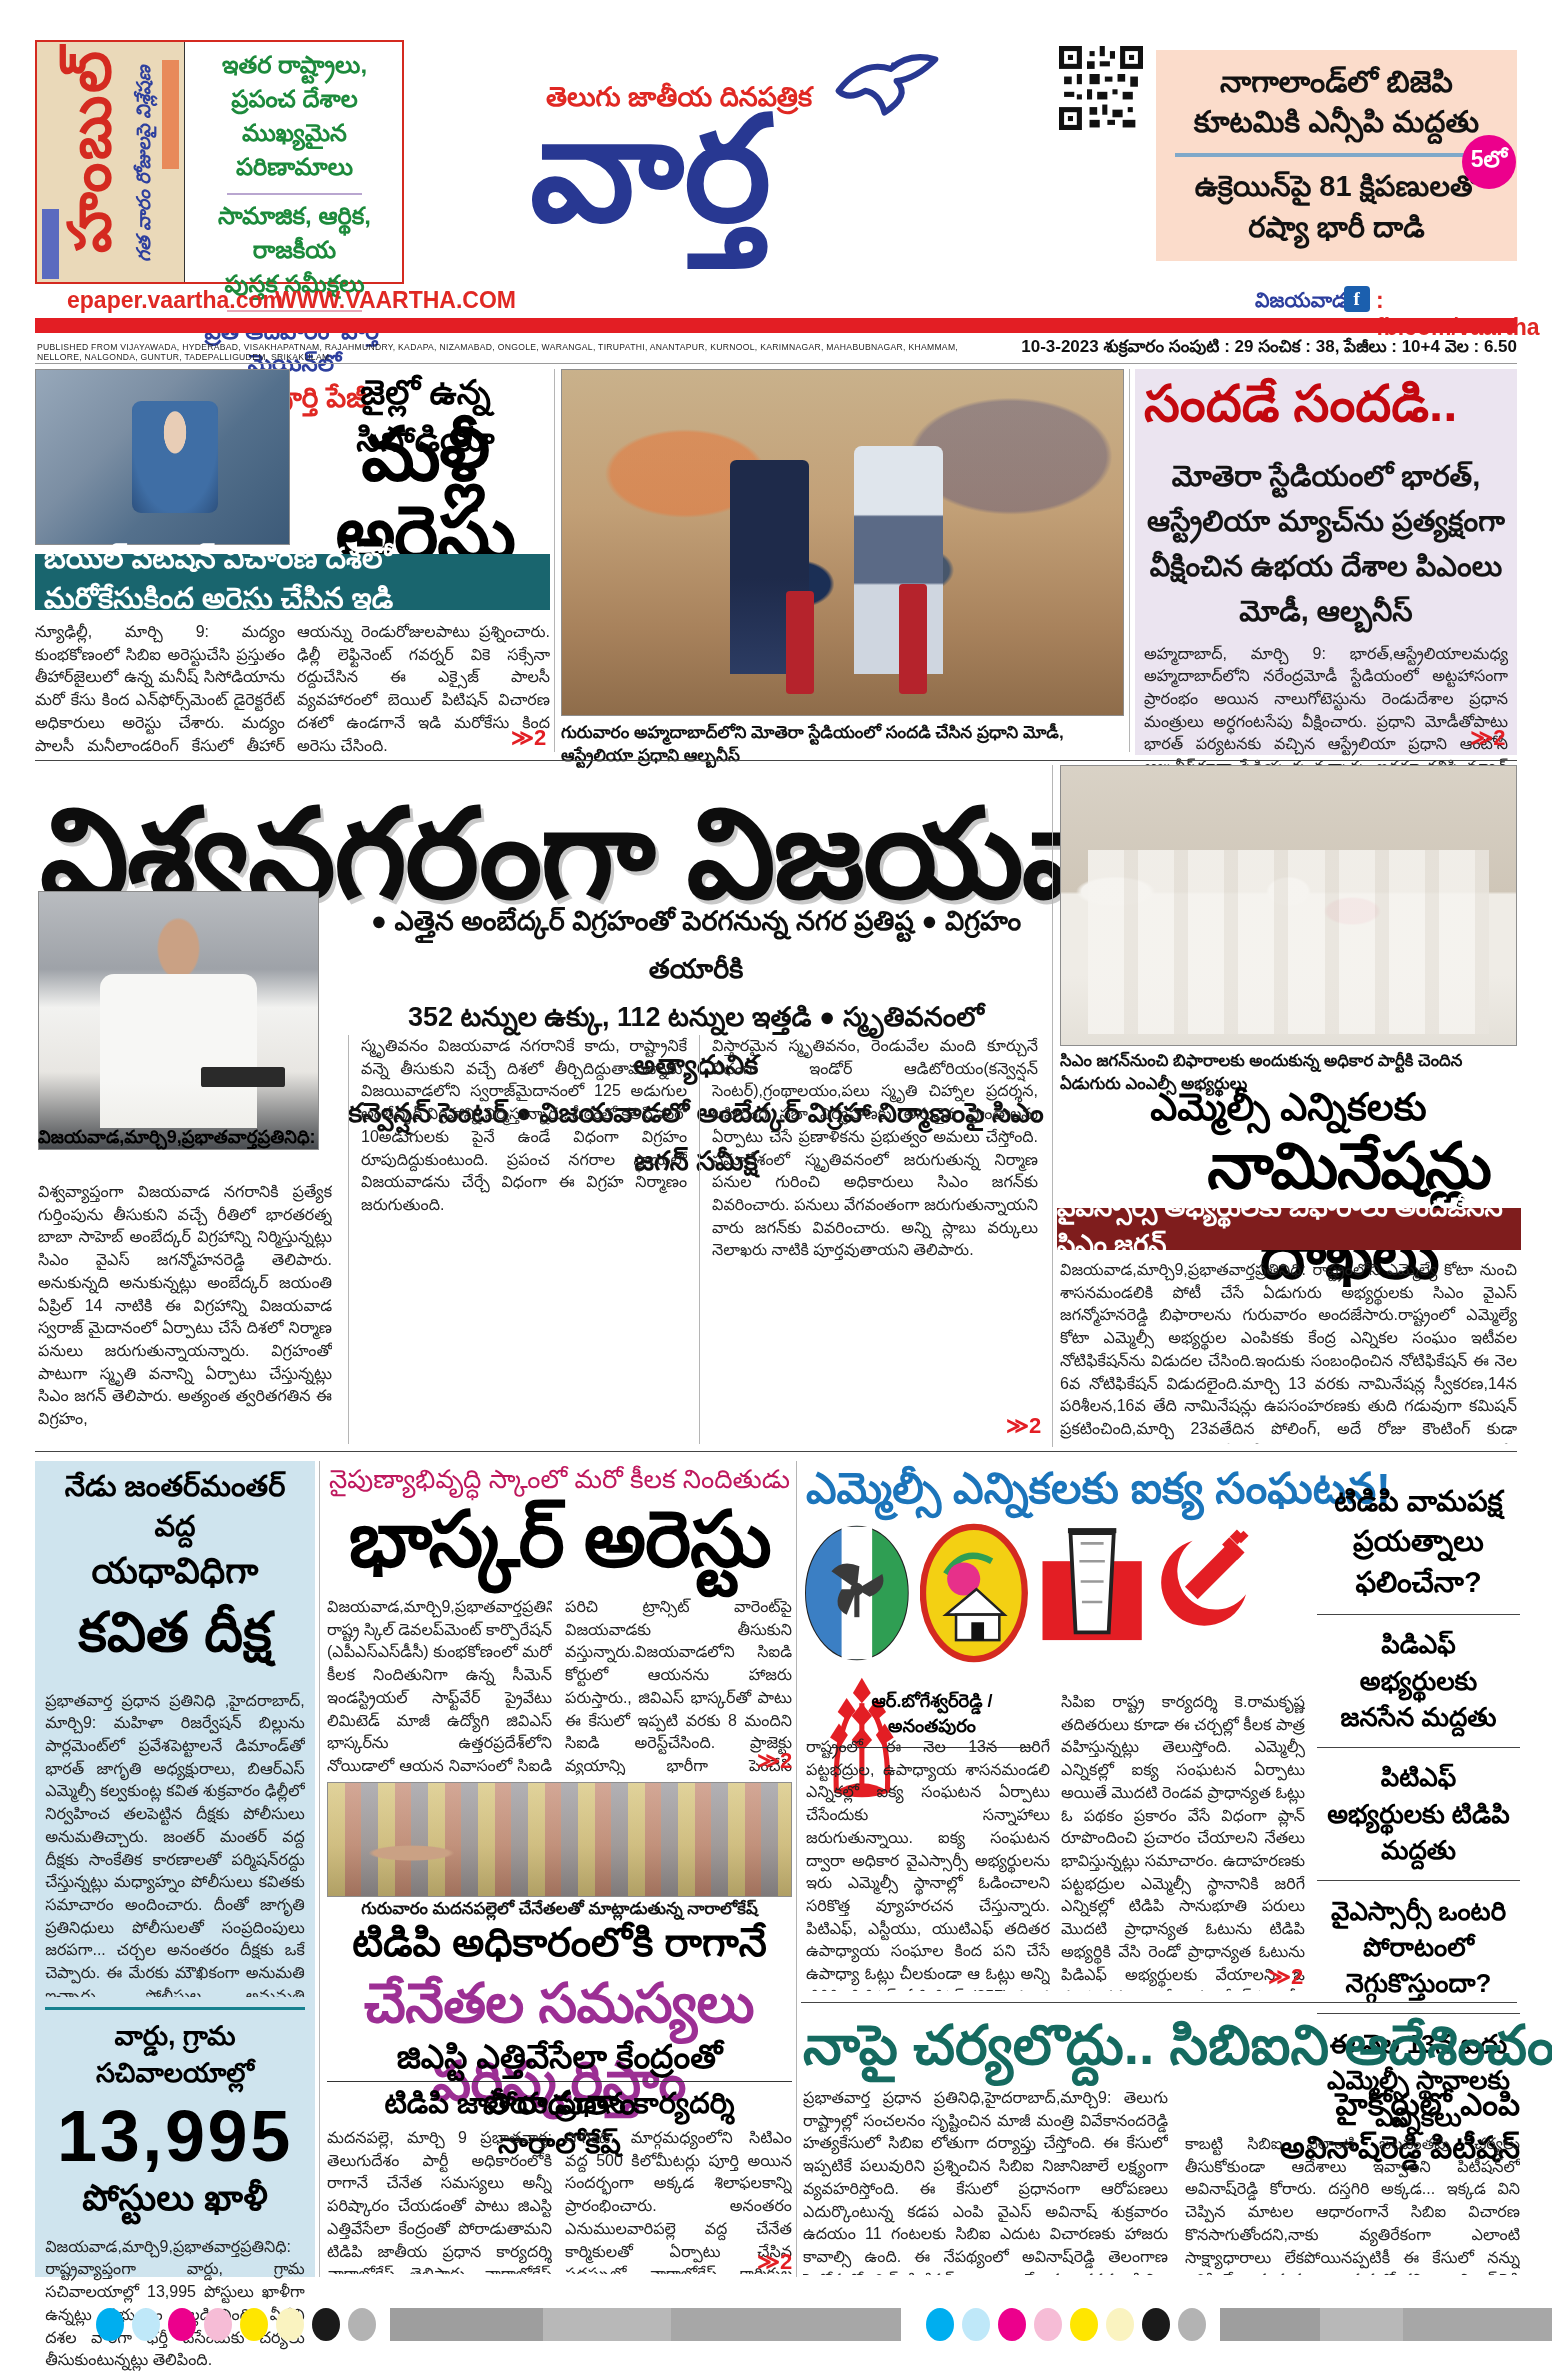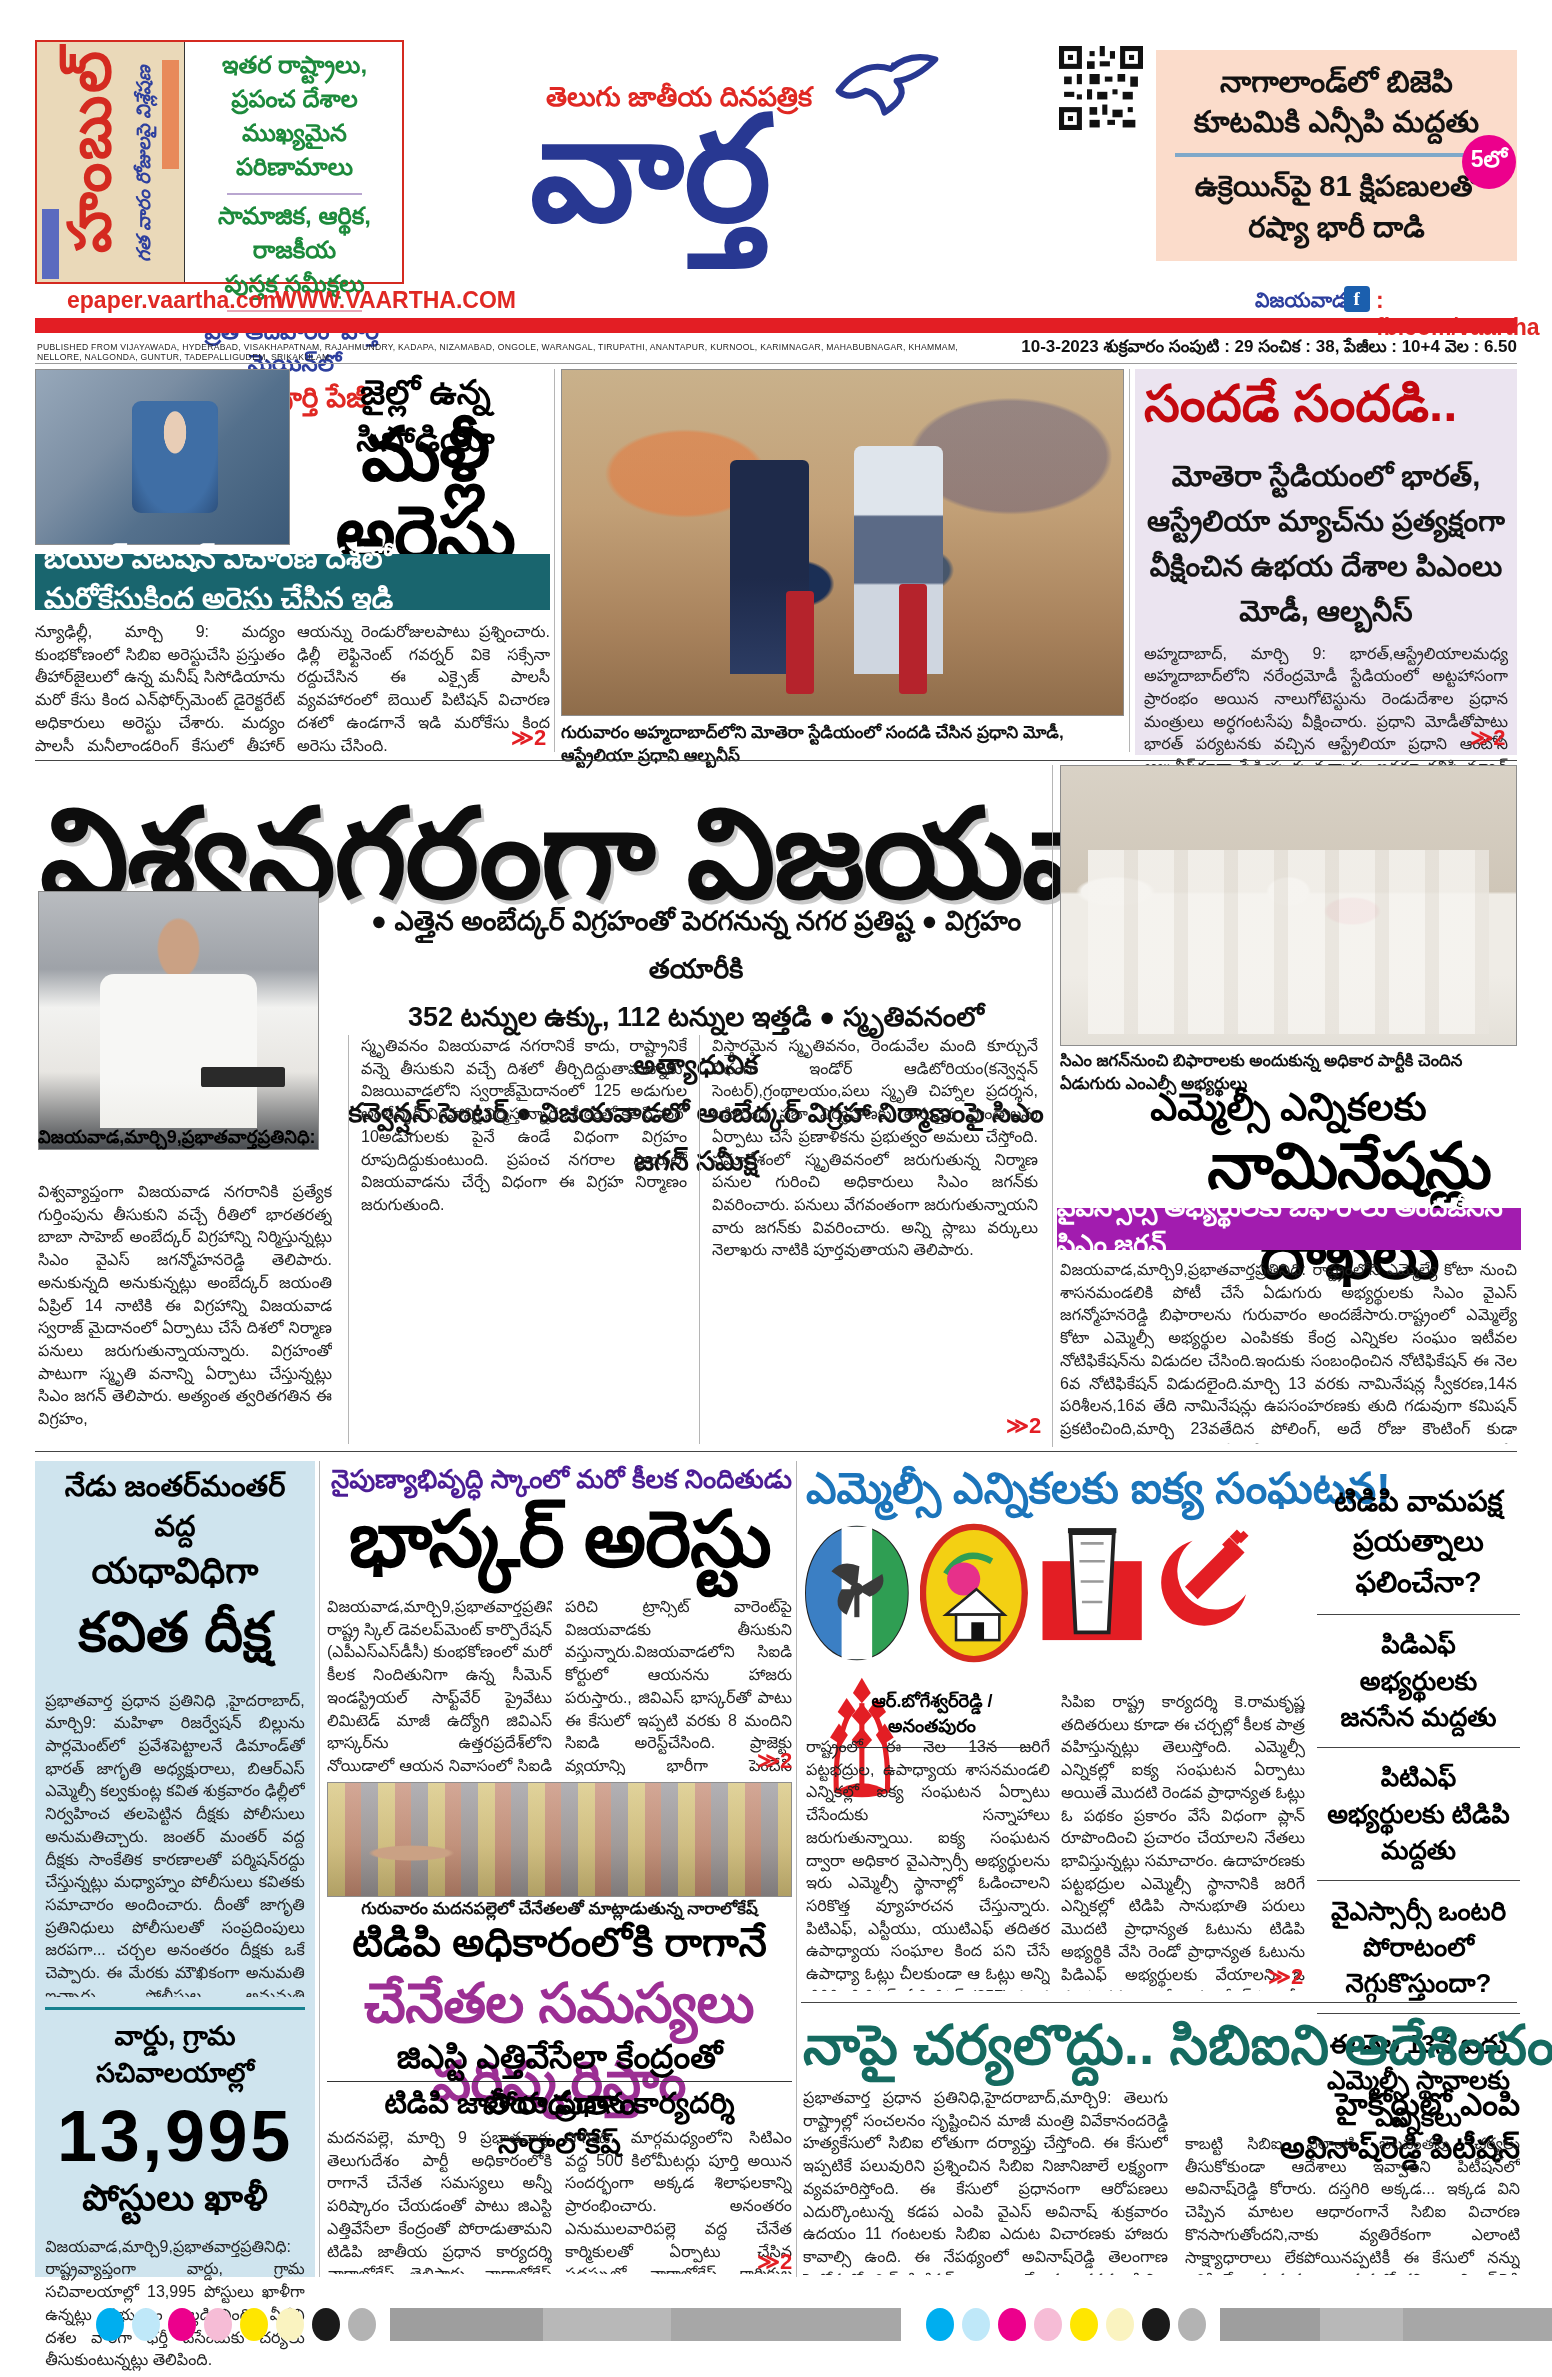--- a/index.html
+++ b/index.html
@@ -40,27 +40,27 @@
   .tealbox{background:#19656e;color:#fff;font-size:29px;font-weight:bold;display:flex;align-items:center;justify-content:center;}
   .lavbox{background:#ebe4f0;}
   .h-sandade{color:#c3080f;font-size:51px;font-weight:bold;}
   .sh-sandade{font-size:29px;font-weight:bold;line-height:1.55;text-align:center;color:#141414;}
   .h-main{font-size:125px;font-weight:bold;color:#0d0d0d;letter-spacing:-1.9px;white-space:nowrap;
           text-shadow:3.2px 3.8px 0 #c9c9c9;}
   .bullets{font-size:27px;font-weight:bold;line-height:1.78;text-align:center;color:#101010;}
   .byline{font-weight:bold;font-size:18px;color:#000;}
   .h-nom1{font-size:38px;font-weight:bold;text-align:center;color:#000;}
   .h-nom2{font-size:64px;font-weight:bold;text-align:center;color:#000;letter-spacing:-1.3px;}
-  .redstrip{background:#a21caf;color:#fff;font-size:26px;font-weight:bold;display:flex;align-items:center;justify-content:center;}
+  .redstrip{background:#7f1d1d;color:#fff;font-size:26px;font-weight:bold;display:flex;align-items:center;justify-content:center;}
   .bluebox{background:#cfe4ee;}
   .h-kav1{font-size:29px;font-weight:bold;text-align:center;color:#000;}
   .h-kav2{font-size:36px;font-weight:bold;text-align:center;color:#000;}
   .h-kav3{font-size:55px;font-weight:bold;text-align:center;color:#000;}
   .h-posts-num{font-size:72px;font-weight:bold;text-align:center;color:#000;letter-spacing:2.6px;}
-  .k-bhaskar{font-size:26px;font-weight:bold;text-align:right;color:#4c1d95;}
+  .k-bhaskar{font-size:26px;font-weight:normal;text-align:center;color:#be185d;}
   .h-bhaskar{font-size:78px;font-weight:bold;text-align:center;color:#000;letter-spacing:-1.3px;}
   .h-chen-b{font-size:40px;font-weight:bold;text-align:center;color:#000;}
   .h-chen-p{font-size:55px;font-weight:bold;text-align:center;color:#9c2f94;letter-spacing:-0.6px;}
   .sh-chen1{font-size:33px;font-weight:bold;text-align:center;color:#000;}
   .sh-chen2{font-size:29px;font-weight:bold;text-align:center;color:#000;}
   .h-aikya{font-size:43px;font-weight:bold;color:#1b75bb;white-space:nowrap;}
   .aikya-points .pt{font-size:26px;font-weight:bold;text-align:center;line-height:1.4;color:#000;padding:11.5px 3.8px;}
   .aikya-points .pt + .pt{border-top:1.9px solid #444;}
   .h-cbi{font-size:55px;font-weight:bold;color:#156a60;white-space:nowrap;}
   .sh-cbi{font-size:31px;font-weight:bold;color:#000;}

